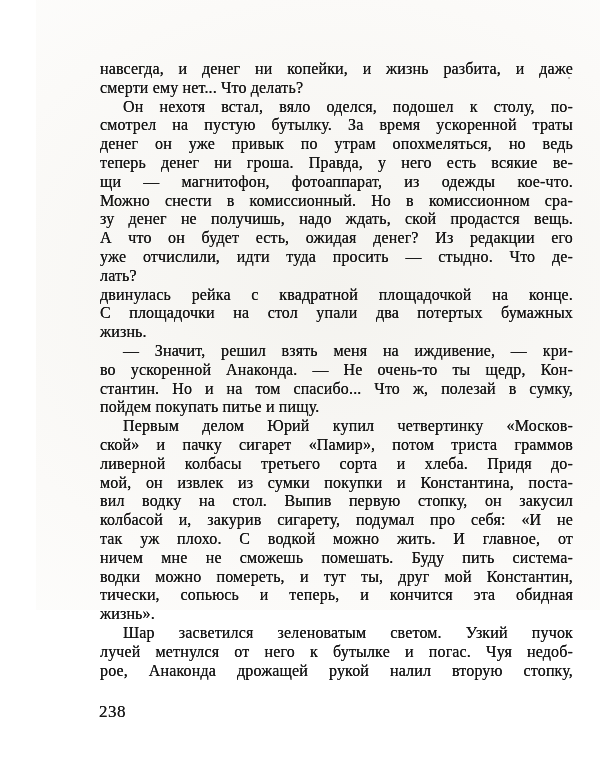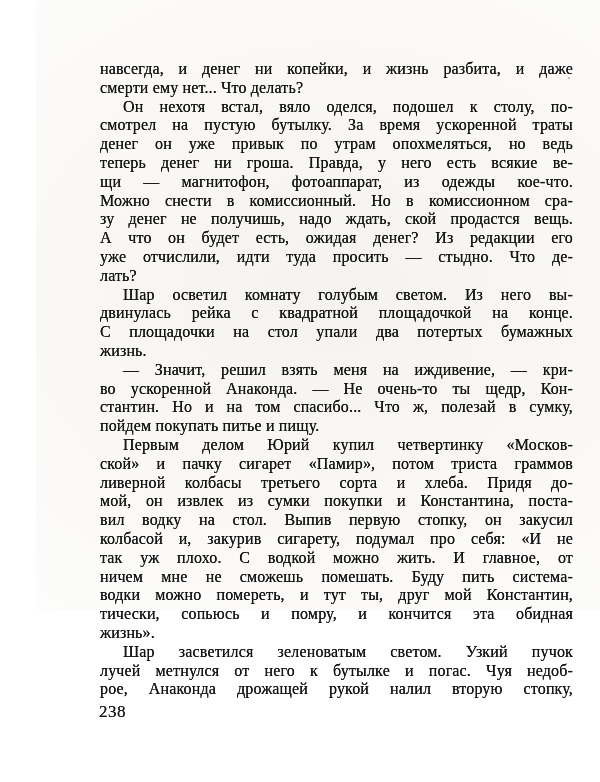--- a/index.html
+++ b/index.html
@@ -82,42 +82,41 @@
         <div class="line">денег он уже привык по утрам опохмеляться, но ведь</div>
         <div class="line">теперь денег ни гроша. Правда, у него есть всякие ве-</div>
         <div class="line">щи — магнитофон, фотоаппарат, из одежды кое-что.</div>
         <div class="line">Можно снести в комиссионный. Но в комиссионном сра-</div>
         <div class="line">зу денег не получишь, надо ждать, ской продастся вещь.</div>
         <div class="line">А что он будет есть, ожидая денег? Из редакции его</div>
         <div class="line">уже отчислили, идти туда просить — стыдно. Что де-</div>
         <div class="line line-end">лать?</div>
       </div>
       <div class="paragraph">
-        <div class="line indent">Шар осветил комнату голубым светом. Из него вы-</div>
         <div class="line">двинулась рейка с квадратной площадочкой на конце.</div>
         <div class="line">С площадочки на стол упали два потертых бумажных</div>
         <div class="line line-end">жизнь.</div>
       </div>
       <div class="paragraph">
         <div class="line indent">— Значит, решил взять меня на иждивение, — кри-</div>
         <div class="line">во ускоренной Анаконда. — Не очень-то ты щедр, Кон-</div>
         <div class="line">стантин. Но и на том спасибо... Что ж, полезай в сумку,</div>
         <div class="line line-end">пойдем покупать питье и пищу.</div>
       </div>
       <div class="paragraph">
         <div class="line indent">Первым делом Юрий купил четвертинку «Москов-</div>
         <div class="line">ской» и пачку сигарет «Памир», потом триста граммов</div>
         <div class="line">ливерной колбасы третьего сорта и хлеба. Придя до-</div>
         <div class="line">мой, он извлек из сумки покупки и Константина, поста-</div>
         <div class="line">вил водку на стол. Выпив первую стопку, он закусил</div>
         <div class="line">колбасой и, закурив сигарету, подумал про себя: «И не</div>
         <div class="line">так уж плохо. С водкой можно жить. И главное, от</div>
         <div class="line">ничем мне не сможешь помешать. Буду пить система-</div>
         <div class="line">водки можно помереть, и тут ты, друг мой Константин,</div>
-        <div class="line">тически, сопьюсь и помру, и кончится эта обидная</div>
+        <div class="line">тически, сопьюсь и теперь, и кончится эта обидная</div>
         <div class="line line-end">жизнь».</div>
       </div>
       <div class="paragraph">
         <div class="line indent">Шар засветился зеленоватым светом. Узкий пучок</div>
         <div class="line">лучей метнулся от него к бутылке и погас. Чуя недоб-</div>
         <div class="line">рое, Анаконда дрожащей рукой налил вторую стопку,</div>
       </div>
     </div>
   <div class="page-number">238</div>
   <span class="speck speck-1"></span>

